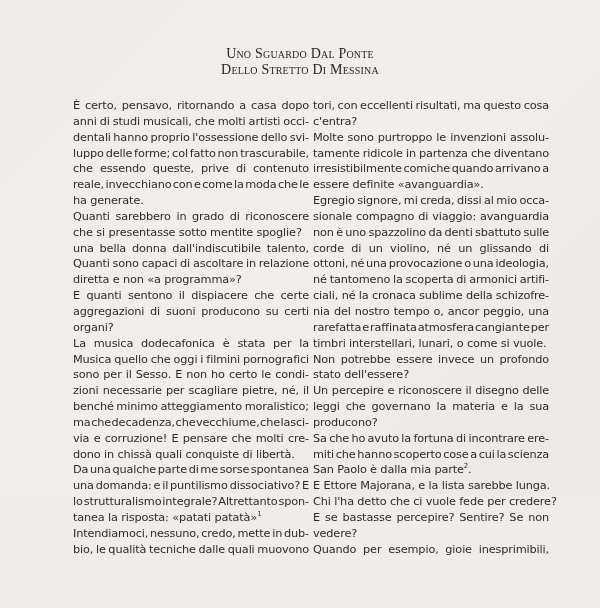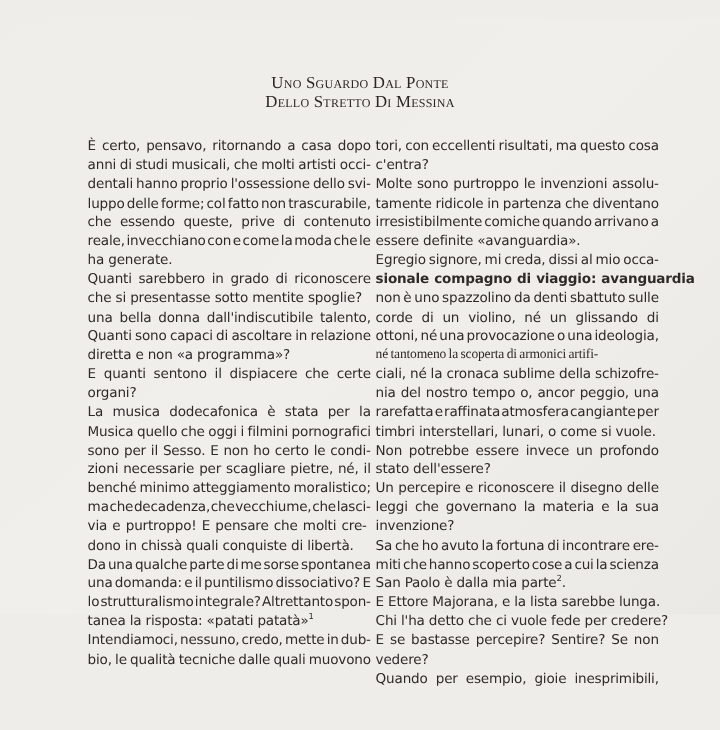--- a/index.html
+++ b/index.html
@@ -13,21 +13,20 @@
       overflow: hidden;
       position: relative;
       font-family: "DejaVu Sans", sans-serif;
       color: #2b2826;
     }
     .page {
       position: absolute;
       left: 0; top: 0;
       width: 600px; height: 496px;
       background: linear-gradient(135deg, #efedea 0%, #f1efec 50%, #ebe9e6 100%);
-      margin-top: 16px;
     }
     .title {
       position: absolute;
       top: 46px;
       left: 0;
       width: 600px;
       text-align: center;
       font-family: "Liberation Serif", "DejaVu Serif", serif;
       font-variant: small-caps;
       font-size: 14px;
@@ -80,58 +79,59 @@
       <span class="line" style="text-align: left; text-align-last: left;"><span style="word-spacing: -1.60417px;">luppo delle forme; col fatto non trascurabile,</span></span>
       <span class="line" style="text-align: right; text-align-last: left;"><span style="word-spacing: 3.62812px;">che essendo queste, prive di contenuto</span></span>
       <span class="line" style="text-align: left; text-align-last: left;"><span style="word-spacing: -2.06641px;">reale, invecchiano con e come la moda che le</span></span>
       <span class="line last"><span>ha generate.</span></span>
       <span class="line" style="text-align: center; text-align-last: left;"><span style="word-spacing: 2.15625px;">Quanti sarebbero in grado di riconoscere</span></span>
       <span class="line last"><span>che si presentasse sotto mentite spoglie?</span></span>
       <span class="line" style="text-align: left; text-align-last: left;"><span style="word-spacing: 2.33594px;">una bella donna dall'indiscutibile talento,</span></span>
       <span class="line" style="text-align: left; text-align-last: left;"><span style="word-spacing: -0.661458px;">Quanti sono capaci di ascoltare in relazione</span></span>
       <span class="line last"><span>diretta e non «a programma»?</span></span>
       <span class="line" style="text-align: left; text-align-last: left;"><span style="word-spacing: 3.03385px;">E quanti sentono il dispiacere che certe</span></span>
+      <span class="line" style="text-align: left; text-align-last: left;"><span style="word-spacing: 2.4125px;">aggregazioni di suoni producono su certi</span></span>
       <span class="line last"><span>organi?</span></span>
       <span class="line" style="text-align: left; text-align-last: left;"><span style="word-spacing: 4.40625px;">La musica dodecafonica è stata per la</span></span>
       <span class="line" style="text-align: left; text-align-last: left;"><span style="word-spacing: -0.447917px;">Musica quello che oggi i filmini pornografici</span></span>
       <span class="line" style="text-align: left; text-align-last: left;"><span style="word-spacing: 0.630208px;">sono per il Sesso. E non ho certo le condi-</span></span>
       <span class="line" style="text-align: left; text-align-last: left;"><span style="word-spacing: 0.684896px;">zioni necessarie per scagliare pietre, né, il</span></span>
       <span class="line" style="text-align: left; text-align-last: left;"><span style="word-spacing: -0.822917px;">benché minimo atteggiamento moralistico;</span></span>
       <span class="line" style="text-align: left; text-align-last: left;"><span style="word-spacing: -2.90104px;">ma che decadenza, che vecchiume, che lasci-</span></span>
-      <span class="line" style="text-align: left; text-align-last: left;"><span style="word-spacing: 0.901786px;">via e purtroppo! E pensare che molti cre-</span></span>
+      <span class="line" style="text-align: left; text-align-last: left;"><span style="word-spacing: 0.901786px;">via e corruzione! E pensare che molti cre-</span></span>
       <span class="line last"><span>dono in chissà quali conquiste di libertà.</span></span>
       <span class="line" style="text-align: left; text-align-last: left;"><span style="word-spacing: -1.79911px;">Da una qualche parte di me sorse spontanea</span></span>
       <span class="line" style="text-align: left; text-align-last: left;"><span style="word-spacing: -1.53125px;">una domanda: e il puntilismo dissociativo? E</span></span>
       <span class="line" style="text-align: left; text-align-last: left;"><span style="word-spacing: -2.48438px;">lo strutturalismo integrale? Altrettanto spon-</span></span>
       <span class="line last"><span>tanea la risposta: «patati patatà»</span><sup>1</sup></span>
       <span class="line" style="text-align: left; text-align-last: left;"><span style="word-spacing: -1.64062px;">Intendiamoci, nessuno, credo, mette in dub-</span></span>
       <span class="line" style="text-align: left; text-align-last: left;"><span style="word-spacing: -0.757812px;">bio, le qualità tecniche dalle quali muovono</span></span>
     </div>
   <div class="col right">
       <span class="line" style="text-align: left; text-align-last: left;"><span style="word-spacing: -0.796875px;">tori, con eccellenti risultati, ma questo cosa</span></span>
       <span class="line last"><span>c'entra?</span></span>
       <span class="line" style="text-align: left; text-align-last: left;"><span style="word-spacing: 0.578125px;">Molte sono purtroppo le invenzioni assolu-</span></span>
       <span class="line" style="text-align: left; text-align-last: left;"><span style="word-spacing: -0.41875px;">tamente ridicole in partenza che diventano</span></span>
       <span class="line" style="text-align: right; text-align-last: left;"><span style="word-spacing: -1.77734px;">irresistibilmente comiche quando arrivano a</span></span>
       <span class="line last"><span>essere definite «avanguardia».</span></span>
       <span class="line" style="text-align: left; text-align-last: left;"><span style="word-spacing: -0.933036px;">Egregio signore, mi creda, dissi al mio occa-</span></span>
-      <span class="line" style="text-align: right; text-align-last: left; font-weight: bold;"><span style="word-spacing: 0.546875px;">sionale compagno di viaggio: avanguardia</span></span>
+      <span class="line" style="text-align: right; text-align-last: left;"><span style="word-spacing: 0.546875px;">sionale compagno di viaggio: avanguardia</span></span>
       <span class="line" style="text-align: left; text-align-last: left;"><span style="word-spacing: -1.08705px;">non è uno spazzolino da denti sbattuto sulle</span></span>
       <span class="line" style="text-align: left; text-align-last: left;"><span style="word-spacing: 3.94196px;">corde di un violino, né un glissando di</span></span>
       <span class="line" style="text-align: left; text-align-last: left;"><span style="word-spacing: -1.5625px;">ottoni, né una provocazione o una ideologia,</span></span>
-      <span class="line" style="text-align: center; text-align-last: left; font-family: Liberation Serif, serif;"><span style="word-spacing: -0.617188px;">né tantomeno la scoperta di armonici artifi-</span></span>
+      <span class="line" style="text-align: center; text-align-last: left;"><span style="word-spacing: -0.617188px;">né tantomeno la scoperta di armonici artifi-</span></span>
       <span class="line" style="text-align: left; text-align-last: left;"><span style="word-spacing: -0.0416667px;">ciali, né la cronaca sublime della schizofre-</span></span>
       <span class="line" style="text-align: left; text-align-last: left;"><span style="word-spacing: 0.667411px;">nia del nostro tempo o, ancor peggio, una</span></span>
       <span class="line" style="text-align: left; text-align-last: left;"><span style="word-spacing: -2.46563px;">rarefatta e raffinata atmosfera cangiante per</span></span>
       <span class="line last"><span>timbri interstellari, lunari, o come si vuole.</span></span>
       <span class="line" style="text-align: left; text-align-last: left;"><span style="word-spacing: 2.20312px;">Non potrebbe essere invece un profondo</span></span>
       <span class="line last"><span>stato dell'essere?</span></span>
       <span class="line" style="text-align: left; text-align-last: left;"><span style="word-spacing: 0.299479px;">Un percepire e riconoscere il disegno delle</span></span>
       <span class="line" style="text-align: left; text-align-last: left;"><span style="word-spacing: 2.49107px;">leggi che governano la materia e la sua</span></span>
-      <span class="line last"><span>invenzione?</span></span>
+      <span class="line last"><span>producono?</span></span>
       <span class="line" style="text-align: left; text-align-last: left;"><span style="word-spacing: -1.05664px;">Sa che ho avuto la fortuna di incontrare ere-</span></span>
       <span class="line" style="text-align: left; text-align-last: left;"><span style="word-spacing: -1.76172px;">miti che hanno scoperto cose a cui la scienza</span></span>
       <span class="line last"><span>San Paolo è dalla mia parte</span><sup>2</sup><span>.</span></span>
       <span class="line last"><span>E Ettore Majorana, e la lista sarebbe lunga.</span></span>
       <span class="line last"><span>Chi l'ha detto che ci vuole fede per credere?</span></span>
       <span class="line" style="text-align: left; text-align-last: left;"><span style="word-spacing: 1.59115px;">E se bastasse percepire? Sentire? Se non</span></span>
       <span class="line last"><span>vedere?</span></span>
       <span class="line" style="text-align: left; text-align-last: left;"><span style="word-spacing: 3.33203px;">Quando per esempio, gioie inesprimibili,</span></span>
     </div>
 </div>

